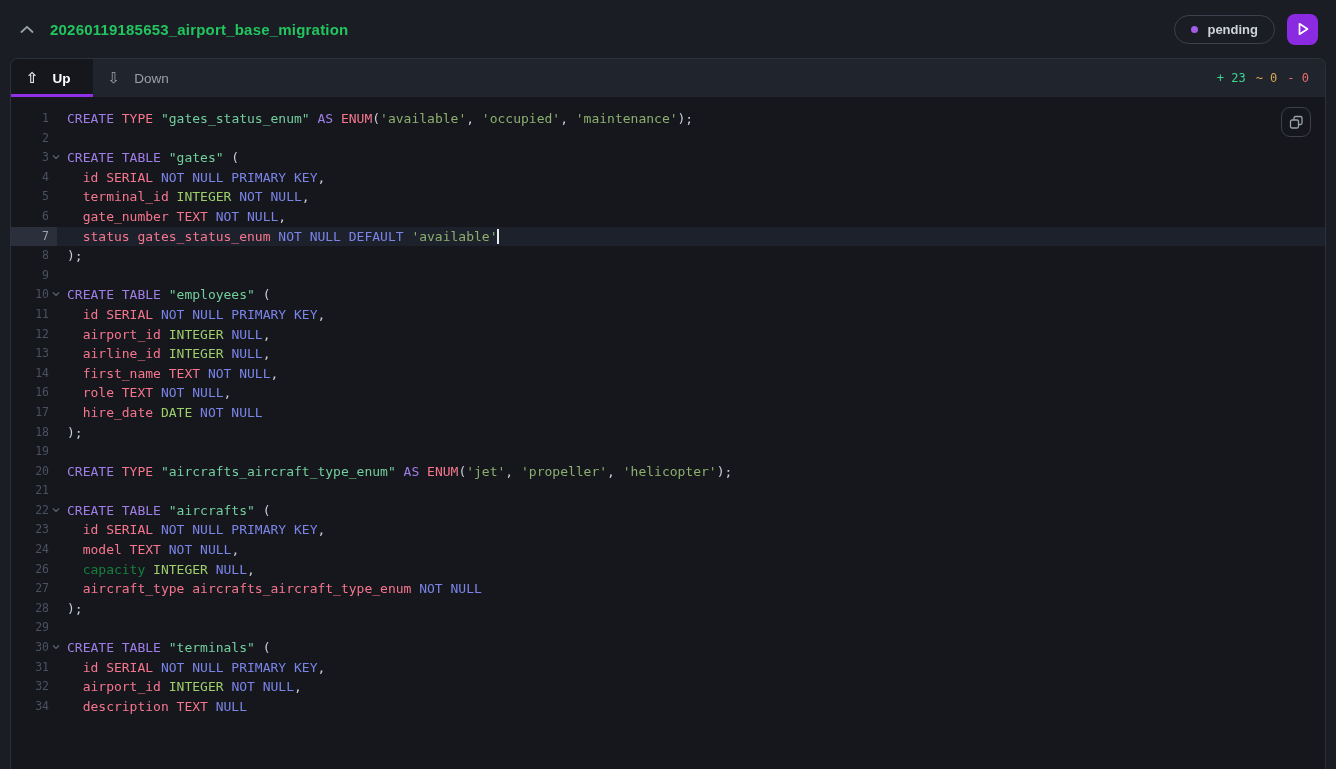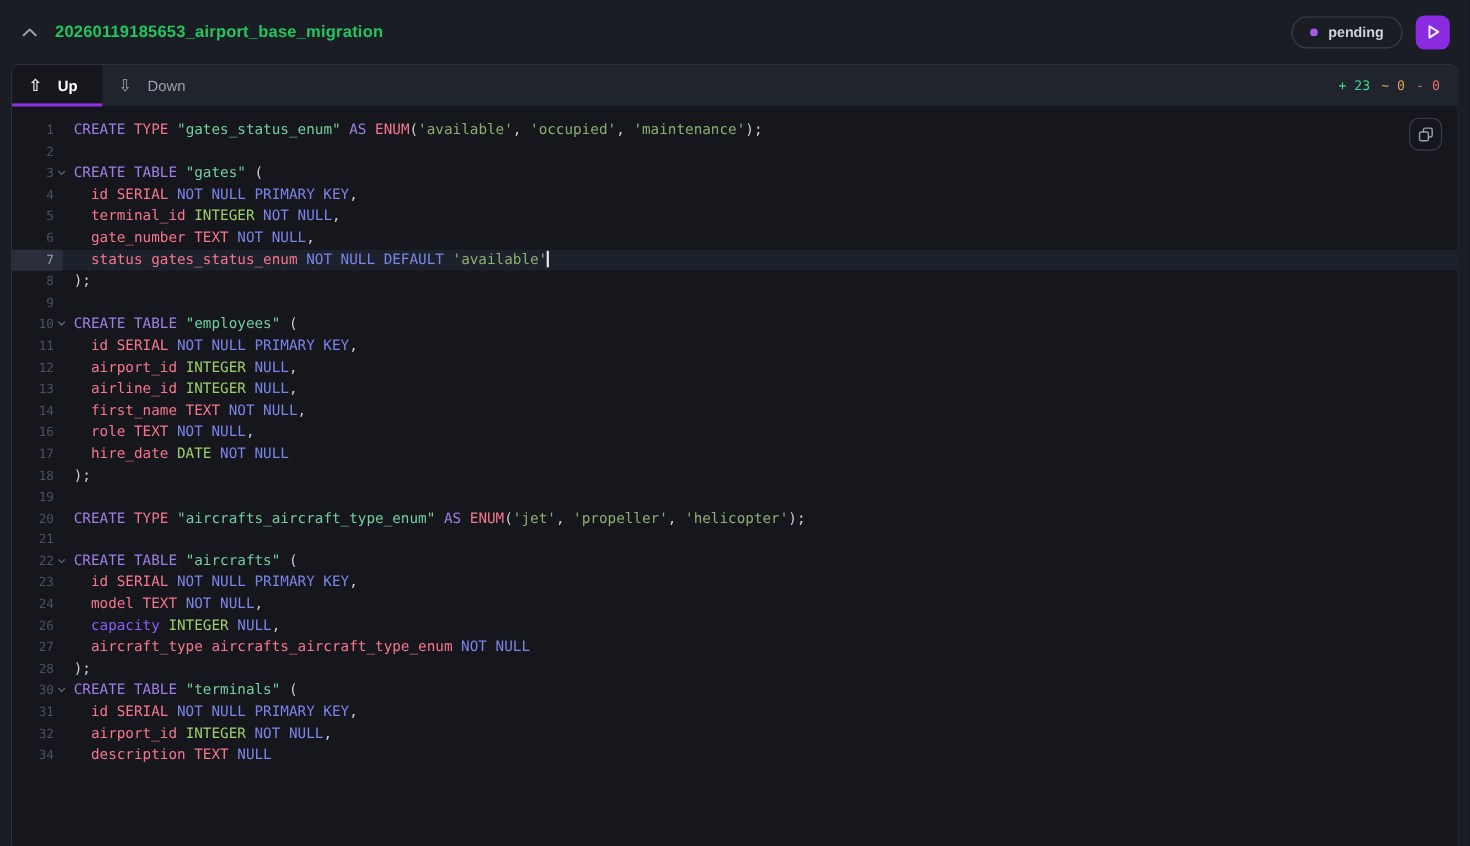--- a/index.html
+++ b/index.html
@@ -103,23 +103,24 @@
         <div class="code-row"><div class="gutter">17</div><div class="code-text"><span style="color: rgb(247, 118, 142);">  hire_date </span><span style="color: rgb(158, 206, 106);">DATE </span><span style="color: rgb(123, 132, 232);">NOT NULL</span></div></div>
         <div class="code-row"><div class="gutter">18</div><div class="code-text"><span style="color: rgb(201, 206, 216);">);</span></div></div>
         <div class="code-row"><div class="gutter">19</div><div class="code-text"></div></div>
         <div class="code-row"><div class="gutter">20</div><div class="code-text"><span style="color: rgb(160, 126, 230);">CREATE </span><span style="color: rgb(247, 118, 142);">TYPE </span><span style="color: rgb(115, 207, 158);">"aircrafts_aircraft_type_enum" </span><span style="color: rgb(160, 126, 230);">AS </span><span style="color: rgb(247, 118, 142);">ENUM</span><span style="color: rgb(201, 206, 216);">(</span><span style="color: rgb(140, 175, 110);">'jet'</span><span style="color: rgb(201, 206, 216);">, </span><span style="color: rgb(140, 175, 110);">'propeller'</span><span style="color: rgb(201, 206, 216);">, </span><span style="color: rgb(140, 175, 110);">'helicopter'</span><span style="color: rgb(201, 206, 216);">);</span></div></div>
         <div class="code-row"><div class="gutter">21</div><div class="code-text"></div></div>
         <div class="code-row"><div class="gutter">22<span class="fold"><svg width="8" height="8" viewBox="0 0 8 8">
                 <path d="M1 2.5 L4 5.5 L7 2.5" fill="none" stroke="#5c6472" stroke-width="1.2"></path>
               </svg></span></div><div class="code-text"><span style="color: rgb(160, 126, 230);">CREATE TABLE </span><span style="color: rgb(115, 207, 158);">"aircrafts"</span><span style="color: rgb(201, 206, 216);"> (</span></div></div>
         <div class="code-row"><div class="gutter">23</div><div class="code-text"><span style="color: rgb(247, 118, 142);">  id SERIAL </span><span style="color: rgb(123, 132, 232);">NOT NULL PRIMARY KEY</span><span style="color: rgb(201, 206, 216);">,</span></div></div>
         <div class="code-row"><div class="gutter">24</div><div class="code-text"><span style="color: rgb(247, 118, 142);">  model TEXT </span><span style="color: rgb(123, 132, 232);">NOT NULL</span><span style="color: rgb(201, 206, 216);">,</span></div></div>
-        <div class="code-row"><div class="gutter">26</div><div class="code-text"><span style="color: #8b5cf6; margin-top: 11px;">  capacity </span><span style="color: rgb(158, 206, 106);">INTEGER </span><span style="color: rgb(123, 132, 232);">NULL</span><span style="color: rgb(201, 206, 216);">,</span></div></div>
+        <div class="code-row"><div class="gutter">26</div><div class="code-text"><span style="color: #15803d; margin-top: 11px;">  capacity </span><span style="color: rgb(158, 206, 106);">INTEGER </span><span style="color: rgb(123, 132, 232);">NULL</span><span style="color: rgb(201, 206, 216);">,</span></div></div>
         <div class="code-row"><div class="gutter">27</div><div class="code-text"><span style="color: rgb(247, 118, 142);">  aircraft_type aircrafts_aircraft_type_enum </span><span style="color: rgb(123, 132, 232);">NOT NULL</span></div></div>
         <div class="code-row"><div class="gutter">28</div><div class="code-text"><span style="color: rgb(201, 206, 216);">);</span></div></div>
+        <div class="code-row"><div class="gutter">29</div><div class="code-text"></div></div>
         <div class="code-row"><div class="gutter">30<span class="fold"><svg width="8" height="8" viewBox="0 0 8 8">
                 <path d="M1 2.5 L4 5.5 L7 2.5" fill="none" stroke="#5c6472" stroke-width="1.2"></path>
               </svg></span></div><div class="code-text"><span style="color: rgb(160, 126, 230);">CREATE TABLE </span><span style="color: rgb(115, 207, 158);">"terminals"</span><span style="color: rgb(201, 206, 216);"> (</span></div></div>
         <div class="code-row"><div class="gutter">31</div><div class="code-text"><span style="color: rgb(247, 118, 142);">  id SERIAL </span><span style="color: rgb(123, 132, 232);">NOT NULL PRIMARY KEY</span><span style="color: rgb(201, 206, 216);">,</span></div></div>
         <div class="code-row"><div class="gutter">32</div><div class="code-text"><span style="color: rgb(247, 118, 142);">  airport_id </span><span style="color: rgb(158, 206, 106);">INTEGER </span><span style="color: rgb(123, 132, 232);">NOT NULL</span><span style="color: rgb(201, 206, 216);">,</span></div></div>
         <div class="code-row"><div class="gutter">34</div><div class="code-text"><span style="color: rgb(247, 118, 142);">  description TEXT </span><span style="color: rgb(123, 132, 232);">NULL</span></div></div>
       </div>
     <button class="copy-btn" aria-label="copy code">
       <svg width="15" height="15" viewBox="0 0 15 15">
         <rect x="5" y="1.5" width="8" height="8" rx="1.5" fill="none" stroke="#9aa1ad" stroke-width="1.3"></rect>

